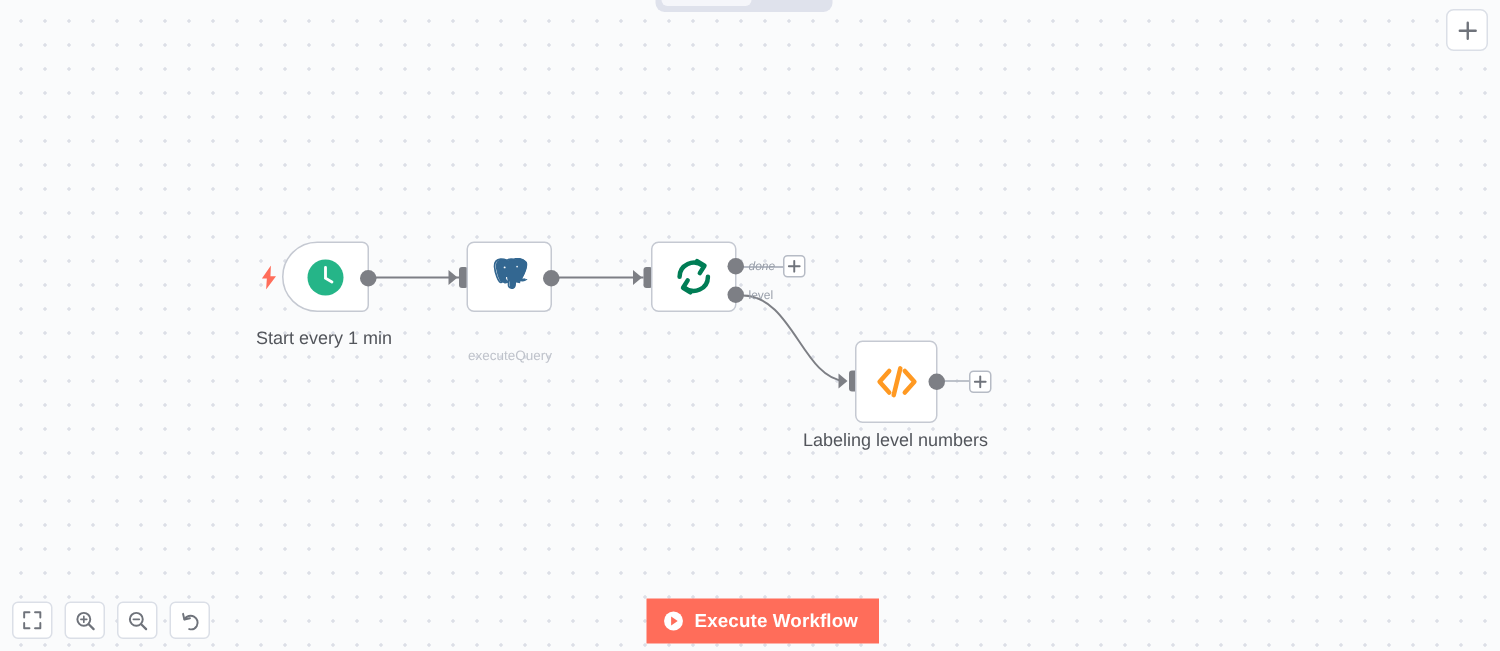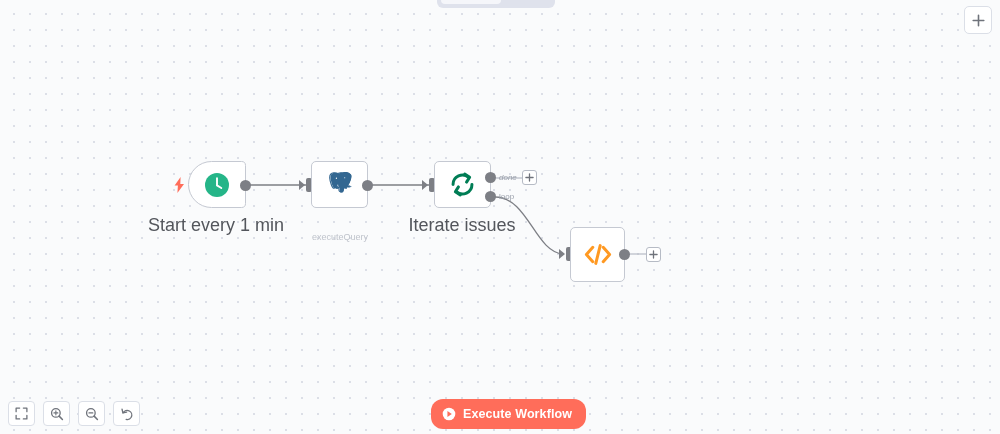--- a/index.html
+++ b/index.html
@@ -83,21 +83,21 @@
   
   #execute-workflow {
     position: absolute;
     left: 431px;
     top: 399px;
     height: 30px;
     padding: 0 14px 0 11px;
     background: #ff6d5a;
     color: #fff;
     border: none;
-    border-radius: 12px;
+    border-radius: 0;
     display: flex;
     align-items: center;
     gap: 7px;
     font-size: 12.5px;
     font-weight: bold;
     font-family: "Liberation Sans", sans-serif;
     cursor: pointer;
     letter-spacing: .1px;
   }
 
@@ -120,21 +120,21 @@
     justify-content: center;
   }
   .node.square { border-radius: 5px; }
   .node.trigger {
     border-radius: 26px 5px 5px 26px;
   }
 
   .node-label {
     position: absolute;
     text-align: center;
-    font-size: 18px;
+    font-size: 12px;
     color: #53565c;
     white-space: nowrap;
     line-height: 14px;
   }
   .node-sublabel {
     position: absolute;
     text-align: center;
     font-size: 9px;
     color: #bfc3cb;
     white-space: nowrap;
@@ -256,43 +256,43 @@
     <svg width="27" height="27" viewBox="0 0 28 28">
       <path d="M4.2 14a9.8 9.8 0 0 1 16.1-7.5" fill="none" stroke="#007d55" stroke-width="3.1" stroke-linecap="round"></path>
       <path d="M23.8 14a9.8 9.8 0 0 1-16.1 7.5" fill="none" stroke="#007d55" stroke-width="3.1" stroke-linecap="round"></path>
       <path d="M16.3 3.2l5.1 3.2-3.2 5.1" fill="none" stroke="#007d55" stroke-width="3.1" stroke-linecap="round" stroke-linejoin="round"></path>
       <path d="M11.7 24.8l-5.1-3.2 3.2-5.1" fill="none" stroke="#007d55" stroke-width="3.1" stroke-linecap="round" stroke-linejoin="round"></path>
     </svg>
   </div>
   <div class="ep-dot" style="left:485px; top:172px;"></div>
   <div class="ep-dot" style="left:485px; top:191px;"></div>
   <div class="out-label" style="left:499px; top:173px;font-style:italic;">done</div>
-  <div class="out-label" style="left:499px; top:192px;">loop</div>
+  <div class="out-label" style="left:499px; top:192px;">level</div>
   <div class="plus-sm" style="left:522px; top:170px;">
     <svg width="9" height="9" viewBox="0 0 9 9">
       <path d="M4.5 .9v7.2M.9 4.5h7.2" stroke="#6f737b" stroke-width="1.3" stroke-linecap="round"></path>
     </svg>
   </div>
-  <div class="node-label" style="left:392px; top:218px; width:140px;">Iterate issues</div>
 
   <div class="ep-in" style="left:566px; top:247px;"></div>
   <div class="ep-arrow" style="left:559px; top:249px;"></div>
   <div class="node square" style="left:570px; top:227px; width:55px; height:55px;">
     <svg width="32" height="25" viewBox="0 0 32 25">
       <path d="M10.8 5.3L4.4 12.5l6.4 7.2" fill="none" stroke="#ff9922" stroke-width="3" stroke-linecap="round" stroke-linejoin="round"></path>
       <path d="M21.2 5.3l6.4 7.2-6.4 7.2" fill="none" stroke="#ff9922" stroke-width="3" stroke-linecap="round" stroke-linejoin="round"></path>
       <path d="M18.2 3.6l-4.4 17.8" fill="none" stroke="#ff9922" stroke-width="3" stroke-linecap="round"></path>
     </svg>
   </div>
   <div class="ep-dot" style="left:619px; top:249px;"></div>
   <div class="plus-sm" style="left:646px; top:247px;">
     <svg width="9" height="9" viewBox="0 0 9 9">
       <path d="M4.5 .9v7.2M.9 4.5h7.2" stroke="#6f737b" stroke-width="1.3" stroke-linecap="round"></path>
     </svg>
   </div>
+  <div class="node-label" style="left:527px; top:286px; width:140px;">Labeling level numbers</div>
 
   <div class="zoom-toolbar">
     <div class="sq-btn">
       <svg width="13" height="13" viewBox="0 0 14 14">
         <path d="M1.2 5V1.2H5M9 1.2h3.8V5M12.8 9v3.8H9M5 12.8H1.2V9" fill="none" stroke="#6f737b" stroke-width="1.4" stroke-linecap="round" stroke-linejoin="round"></path>
       </svg>
     </div>
     <div class="sq-btn">
       <svg width="14" height="14" viewBox="0 0 15 15">
         <circle cx="6.3" cy="6.3" r="4.6" fill="none" stroke="#6f737b" stroke-width="1.4"></circle>

